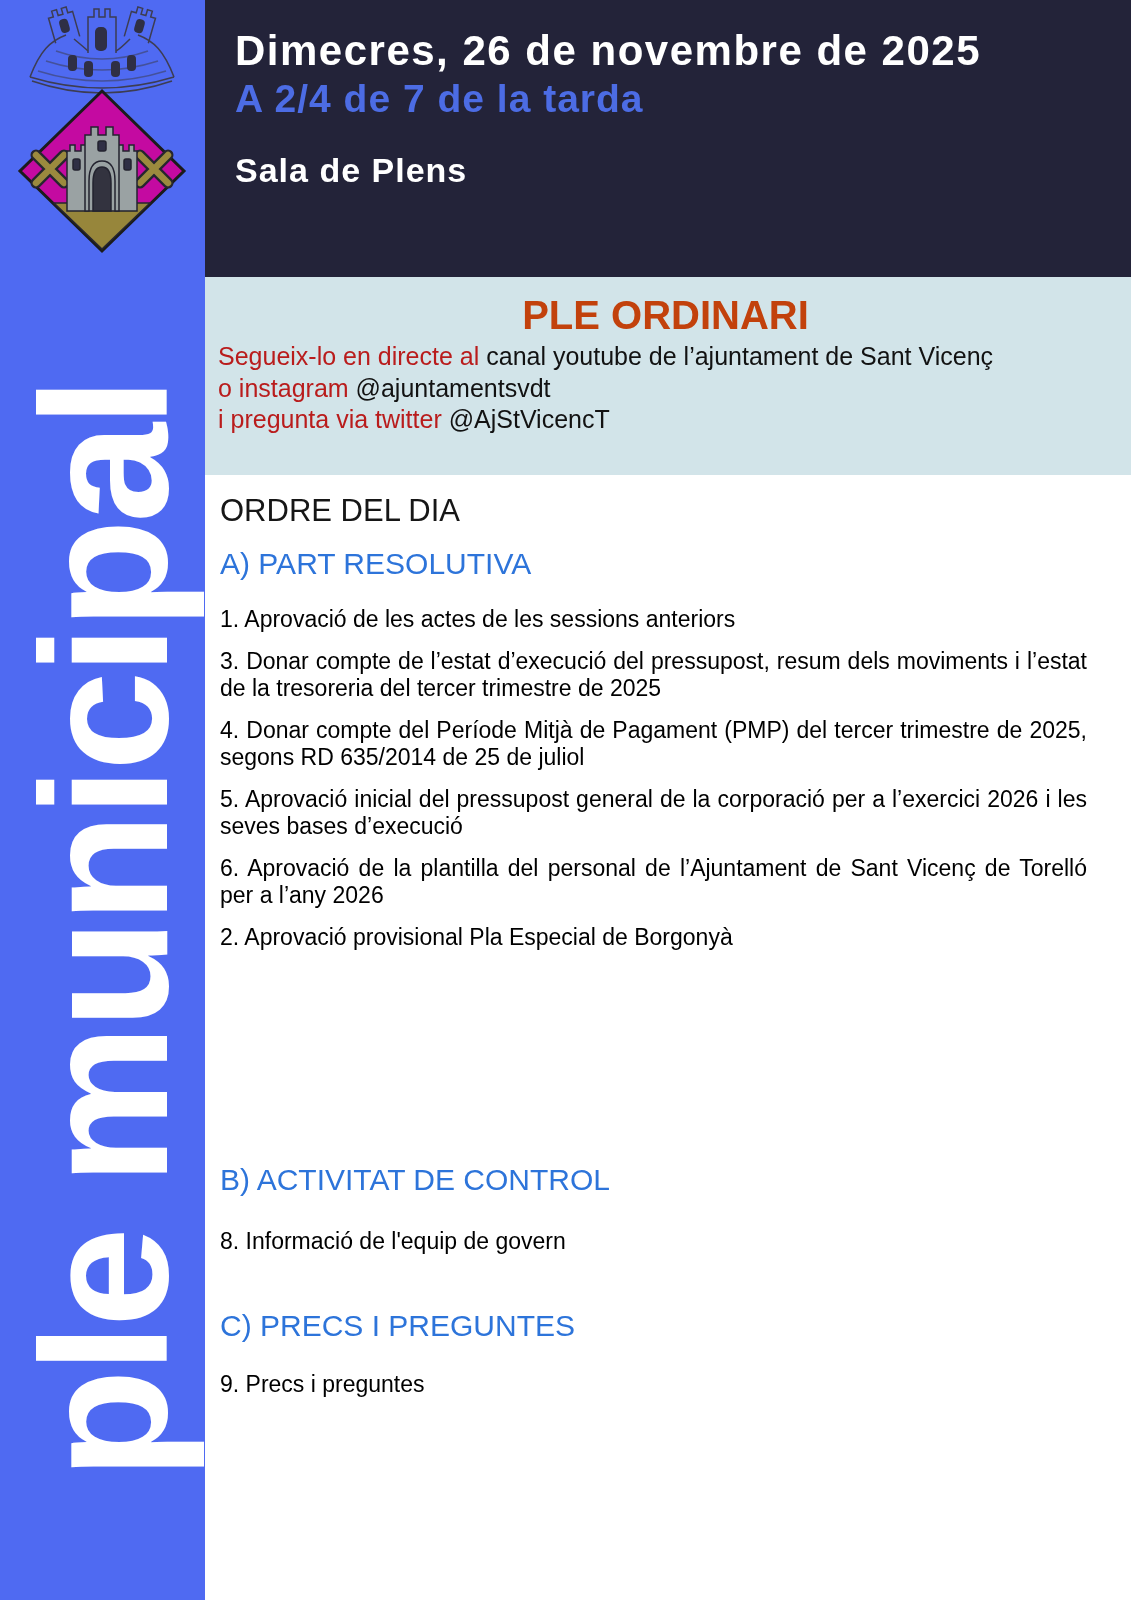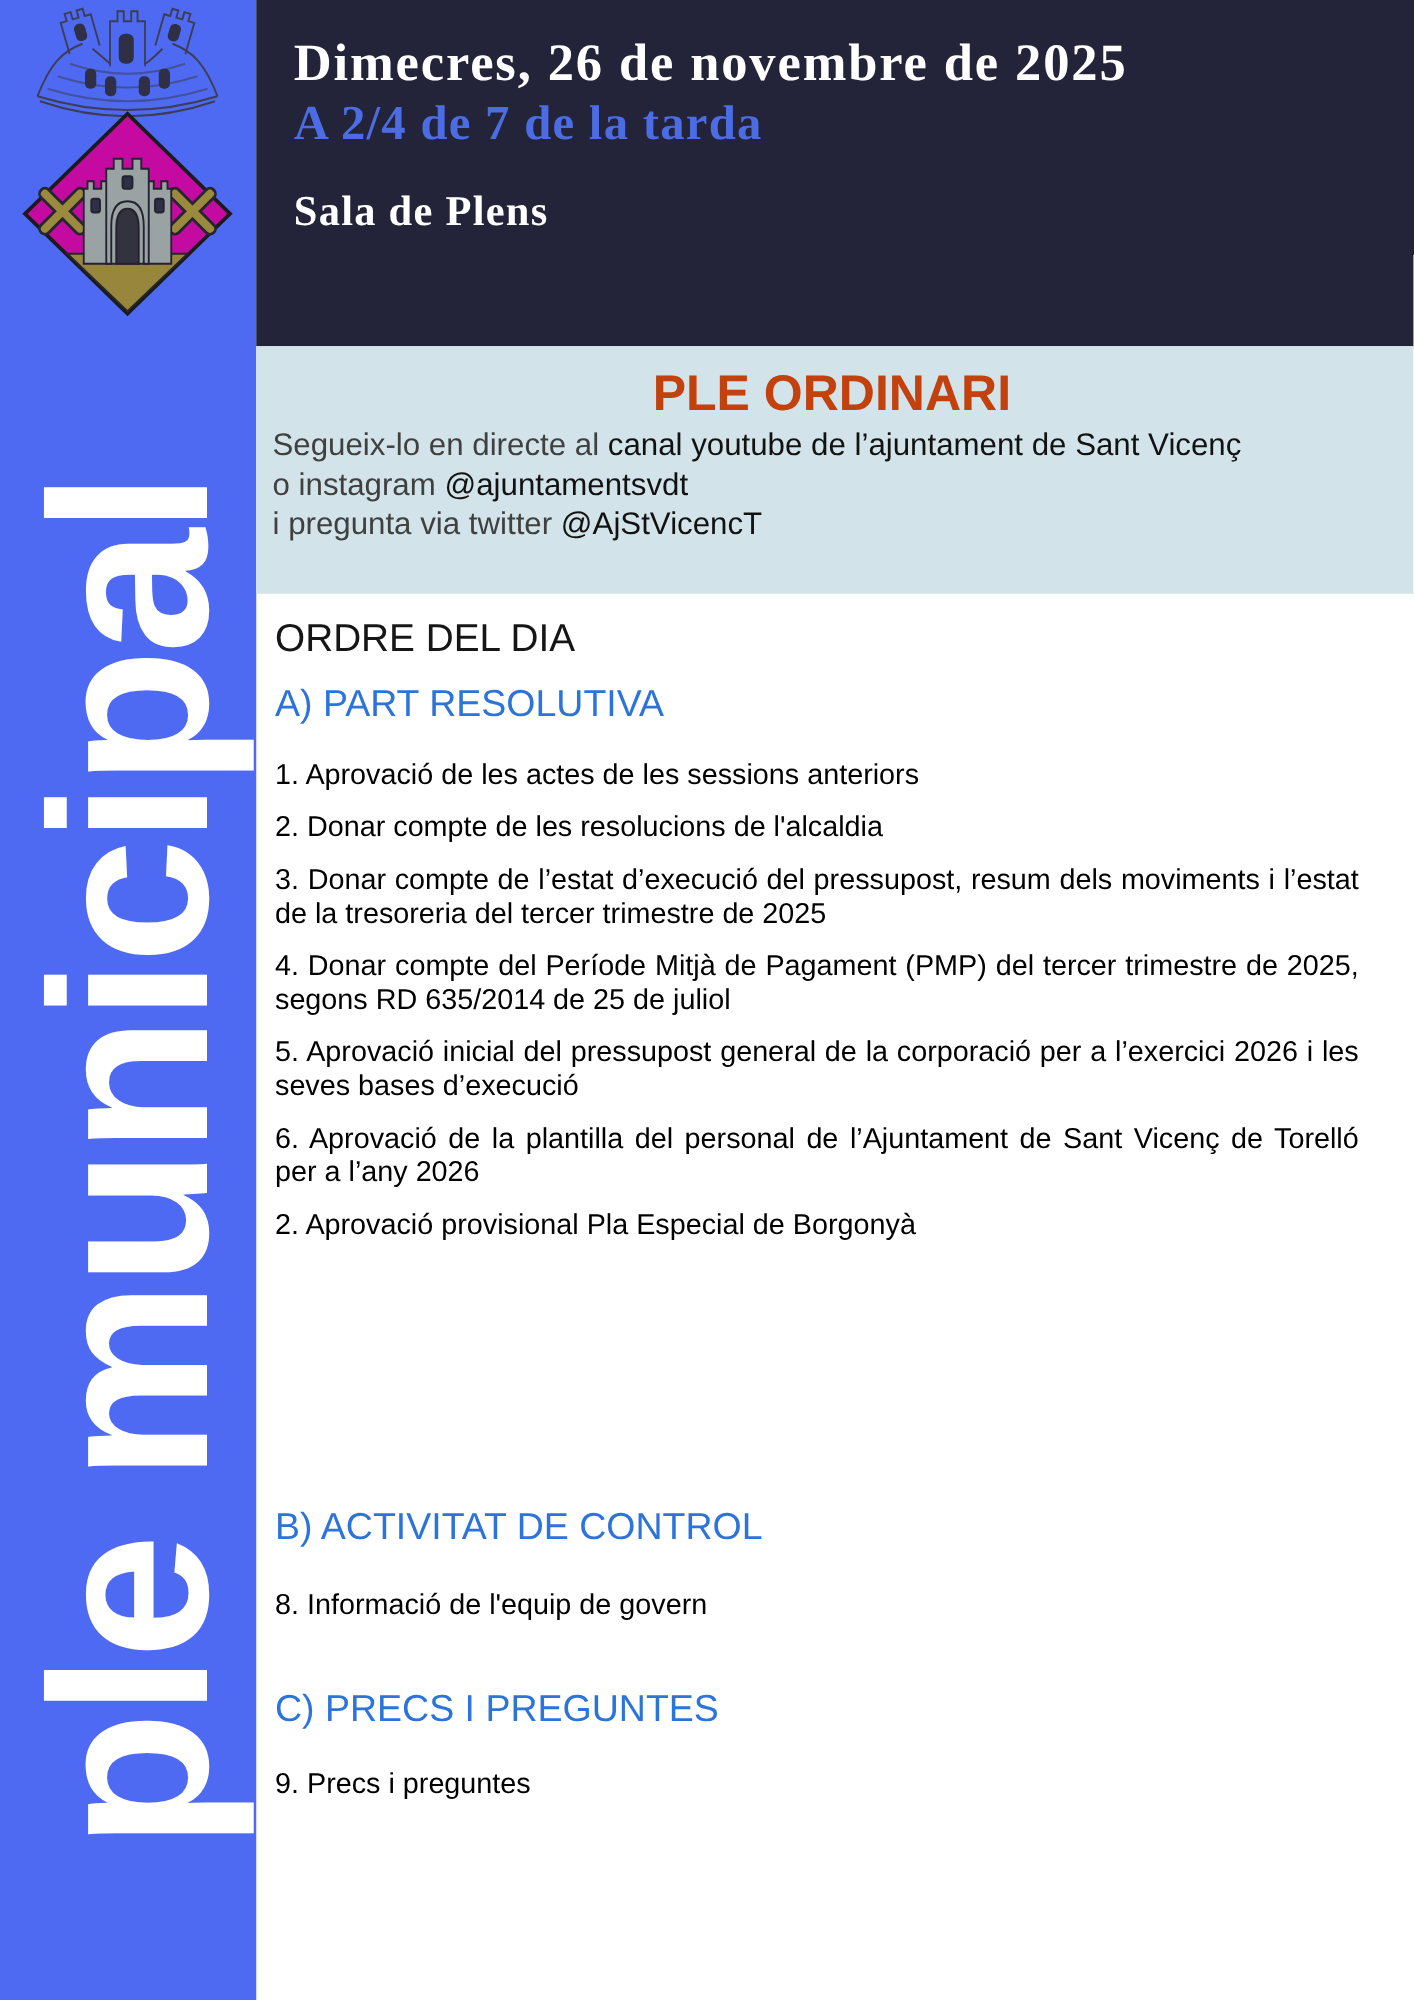--- a/index.html
+++ b/index.html
@@ -10,29 +10,29 @@
   
   .sidebar{position:absolute;left:0;top:0;width:205px;height:1600px;background:#4f6af2;}
   .crest{position:absolute;left:16px;top:5px;width:172px;height:250px;}
   .vertical-label{
     position:absolute;left:104px;top:930px;
     transform:translate(-50%,-50%) rotate(-90deg);
     white-space:nowrap;color:#ffffff;font-weight:700;font-size:180px;letter-spacing:-4px;
   }
   
   .main{position:absolute;left:205px;top:0;width:926px;height:1600px;}
-  .header{height:277px;background:#232339;box-sizing:border-box;padding:26px 20px 0 30px;font-family:Liberation Serif, serif;}
+  .header{height:277px;background:#232339;box-sizing:border-box;padding:26px 20px 0 30px;}
   .header .date-line{color:#ffffff;font-size:42px;font-weight:700;letter-spacing:1.5px;line-height:50px;}
   .header .time-line{color:#4c6ce4;font-size:39px;font-weight:700;letter-spacing:1px;line-height:46px;}
   .header .location-line{color:#ffffff;font-size:34px;font-weight:700;letter-spacing:1px;line-height:48px;margin-top:24px;}
   
   .banner{height:198px;background:#d2e4e9;box-sizing:border-box;padding:16px 18px 0 13px;}
   .banner-title{text-align:center;color:#c2410c;font-size:40px;font-weight:700;line-height:44px;margin:0 0 4px 0;}
   .follow-line{font-size:25px;line-height:31.5px;color:#121212;margin:0;}
-  .follow-line .hl{color:#404040;}
+  .follow-line .hl{color:#b91c1c;}
   
   .agenda{box-sizing:border-box;padding:17px 44px 0 15px;}
   .agenda-title{font-size:31px;line-height:38px;color:#161616;font-weight:500;margin:0 0 16px 0;}
   .section-heading{font-size:30px;line-height:36px;color:#2d74da;font-weight:500;margin:0 0 24px 0;}
   .section-heading.b{margin-top:211px;margin-bottom:30px;}
   .section-heading.c{margin-top:53px;margin-bottom:27px;}
   .item{font-size:23px;line-height:27px;color:#000000;margin:0 0 15px 0;}
   .item.justify{text-align:justify;}
 </style>
 </head>
@@ -101,21 +101,20 @@
       <p class="follow-line"><span class="hl">Segueix-lo en directe al</span><span> canal youtube de l’ajuntament de Sant Vicenç</span></p>
       <p class="follow-line"><span class="hl">o instagram</span><span> @ajuntamentsvdt</span></p>
       <p class="follow-line"><span class="hl">i pregunta via twitter</span><span> @AjStVicencT</span></p>
     </div>
 
     <div class="agenda">
       <p class="agenda-title">ORDRE DEL DIA</p>
 
       <p class="section-heading a">A) PART RESOLUTIVA</p>
       <p class="item">1. Aprovació de les actes de les sessions anteriors</p>
-      <p class="item">2. Donar compte de les resolucions de l'alcaldia</p>
       <p class="item justify">3. Donar compte de l’estat d’execució del pressupost, resum dels moviments i l’estat de la tresoreria del tercer trimestre de 2025</p>
       <p class="item justify">4. Donar compte del Període Mitjà de Pagament (PMP) del tercer trimestre de 2025, segons RD 635/2014 de 25 de juliol</p>
       <p class="item justify">5. Aprovació inicial del pressupost general de la corporació per a l’exercici 2026 i les seves bases d’execució</p>
       <p class="item justify">6. Aprovació de la plantilla del personal de l’Ajuntament de Sant Vicenç de Torelló per a l’any 2026</p>
       <p class="item">2. Aprovació provisional Pla Especial de Borgonyà</p>
 
       <p class="section-heading b">B) ACTIVITAT DE CONTROL</p>
       <p class="item">8. Informació de l'equip de govern</p>
 
       <p class="section-heading c">C) PRECS I PREGUNTES</p>

